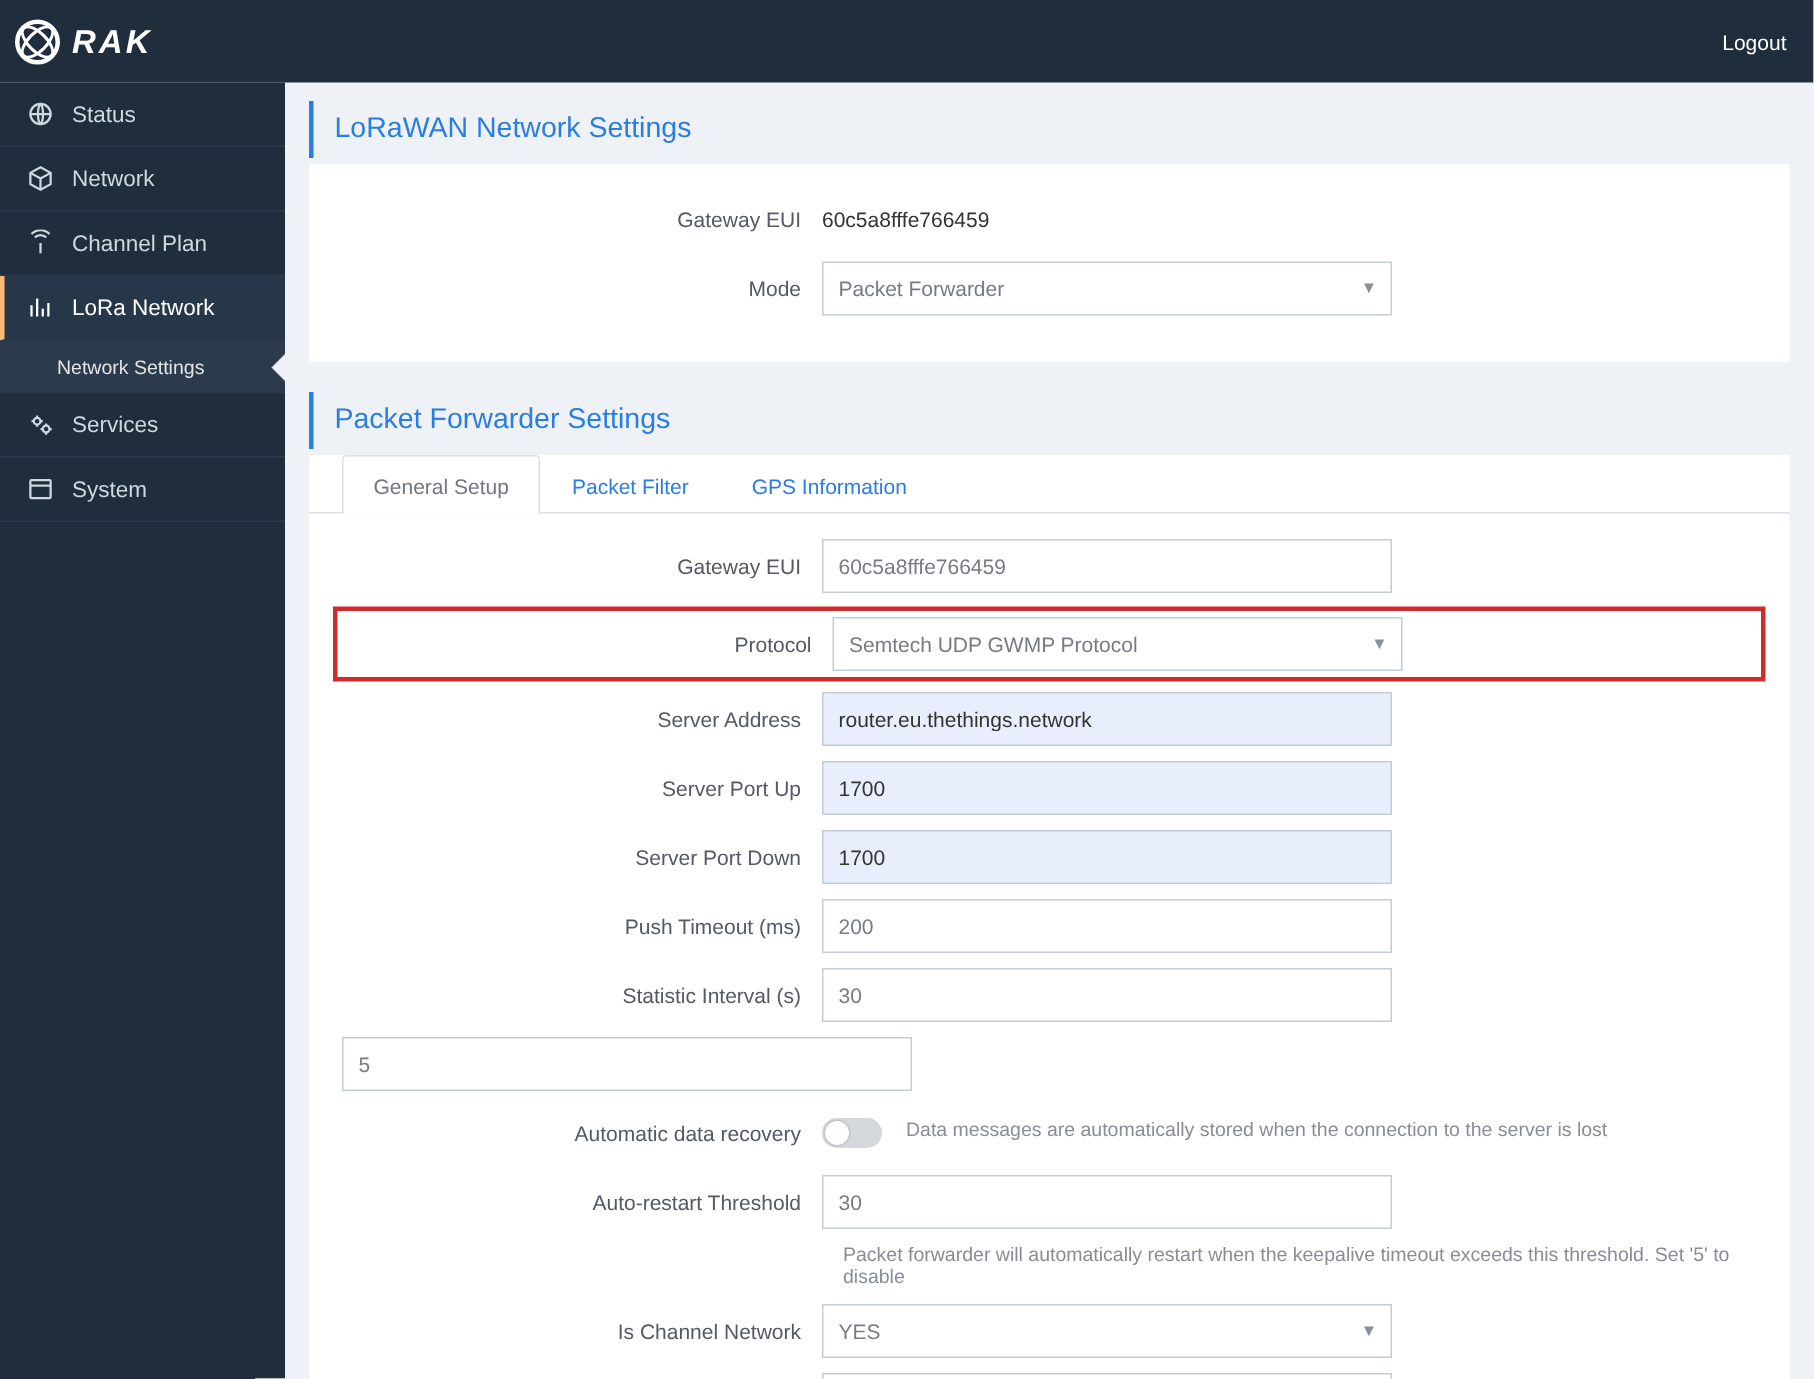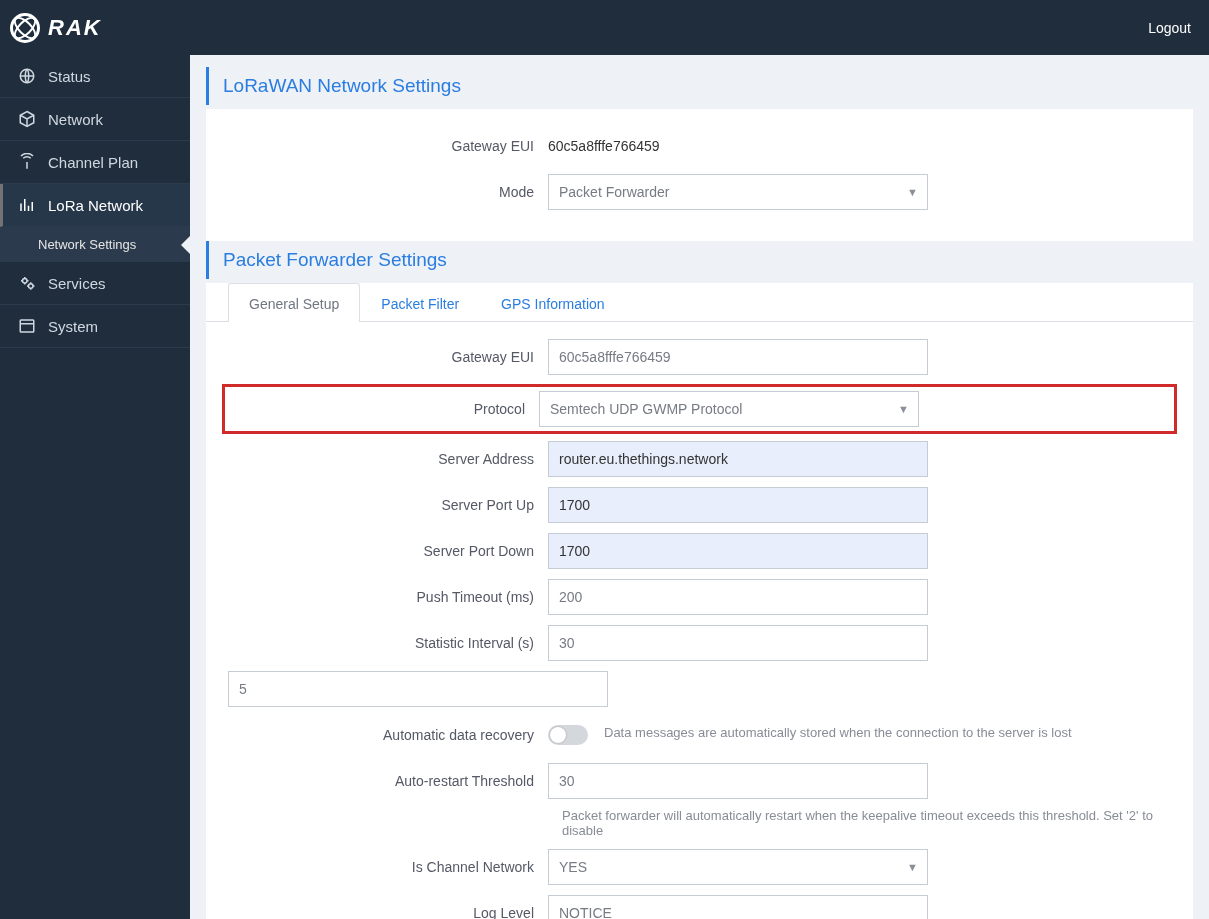--- a/index.html
+++ b/index.html
@@ -48,21 +48,21 @@
   }
   .nav-item {
     display: flex; align-items: center; gap: 12px;
     padding: 12px 18px;
     border-bottom: 1px solid #2b3a4c;
     cursor: pointer;
     font-size: 15px;
   }
   .nav-item.active {
     background: #26374a;
-    border-left: 3px solid #737373;
+    border-left: 3px solid #fdba74;
     padding-left: 15px;
     color: #fff;
   }
   .nav-sub {
     background: #2b3a4c;
     color: #cfd8e1;
     padding: 10px 18px 10px 38px;
     font-size: 13px;
     position: relative;
     cursor: pointer;
@@ -89,21 +89,21 @@
   .section-header {
     padding: 8px 0 8px 14px;
     margin-bottom: 4px;
     color: #2a7de1;
     font-size: 19px;
     border-left: 3px solid #2a7de1;
   }
   .panel {
     background: #fff;
     padding: 18px 22px 22px 22px;
-    margin-bottom: 0;
+    margin-bottom: 20px;
   }
   .tabs-panel { padding-top: 0; }
   .tabs {
     display: flex;
     border-bottom: 1px solid #dcdfe3;
     gap: 0;
     margin: 0 -22px 16px -22px;
     padding: 0 22px;
   }
   .tab {
@@ -156,21 +156,21 @@
     background-image: none;
   }
   .select-wrap { position: relative; width: 100%; }
   .select-caret {
     position: absolute;
     right: 10px; top: 50%; transform: translateY(-50%);
     color: #8a8f98; font-size: 11px; pointer-events: none;
   }
   .highlight-red {
     display: flex; align-items: center;
-    padding: 4px 4px;
+    padding: 4px 20px;
     border: 3px solid #d12a2a;
     margin: 2px 0 6px -6px;
     width: calc(100% + 12px);
   }
   .highlight-red .flabel { width: 310px; }
   .highlight-red .fvalue { flex: 0 0 380px; }
 
   .toggle {
     width: 40px; height: 20px; border-radius: 20px;
     background: #d4d8dd; position: relative; cursor: pointer;
@@ -322,21 +322,21 @@
         <div class="flabel">Automatic data recovery</div>
         <div class="fvalue fvalue-wide" style="display:flex;align-items:flex-start;">
           <span class="toggle"></span>
           <span class="help">Data messages are automatically stored when the connection to the server is lost</span>
         </div>
       </div>
       <div class="frow">
         <div class="flabel">Auto-restart Threshold</div>
         <div class="fvalue"><input class="finput" value="30" style=""></div>
       </div>
-      <div class="help-block">Packet forwarder will automatically restart when the keepalive timeout exceeds this threshold. Set '2' to disable</div>
+      <div class="help-block">Packet forwarder will automatically restart when the keepalive timeout exceeds this threshold. Set '5' to disable</div>
       <div class="frow">
         <div class="flabel">Is Channel Network</div>
         <div class="fvalue">
           <div class="select-wrap">
             <select class="fselect">
               <option>YES</option>
             </select>
             <span class="select-caret">▼</span>
           </div>
         </div>

